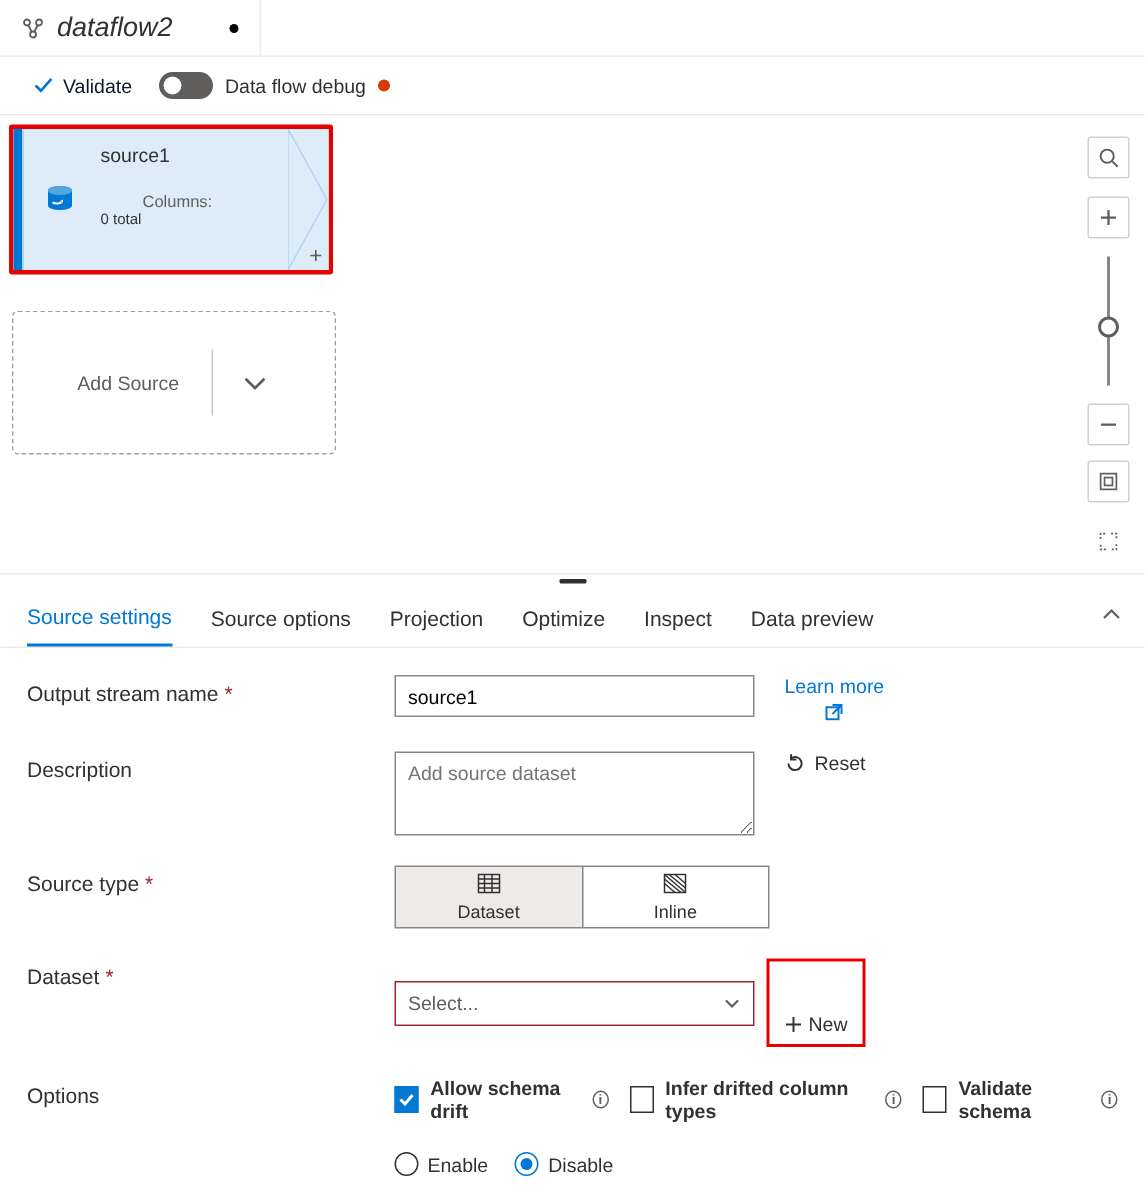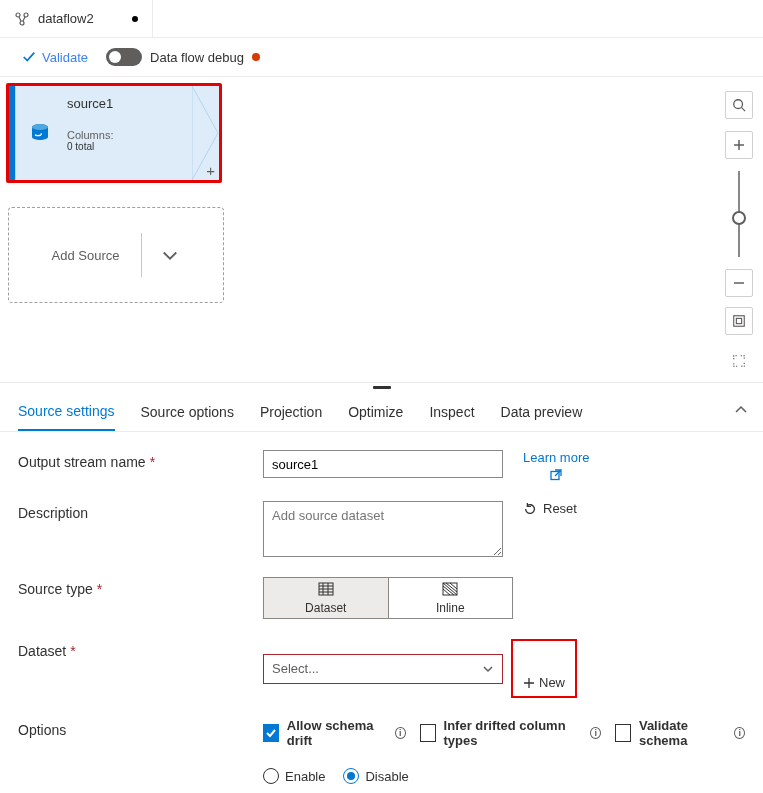--- a/index.html
+++ b/index.html
@@ -1,48 +1,48 @@
 <!DOCTYPE html>
 <html><head>
 <meta charset="utf-8">
 <style>
   * { box-sizing: border-box; }
   html, body { margin: 0; padding: 0; font-family: "Segoe UI", Arial, sans-serif; font-size: 13px; color: #323130; background: #fff; }
   body { width: 763px; height: 793px; overflow: hidden; position: relative; }
 
   
   .tab-bar { display: flex; border-bottom: 1px solid #edebe9; height: 38px; }
-  .tab { display: flex; align-items: center; gap: 8px; padding: 0 14px; border-right: 1px solid #edebe9; font-size: 13px; cursor: pointer; }
+  .tab { display: flex; align-items: center; gap: 8px; padding: 0 14px; border-right: 1px solid #edebe9; font-size: 18px; cursor: pointer; font-style: italic; }
   .tab svg { width: 16px; height: 16px; }
   .dirty-dot { width: 6px; height: 6px; border-radius: 50%; background: #000; margin-left: 30px; }
 
   
   .toolbar { display: flex; align-items: center; gap: 18px; padding: 10px 18px 10px 22px; }
-  .validate { display: flex; align-items: center; gap: 6px; color: #3b82f6; cursor: pointer; }
+  .validate { display: flex; align-items: center; gap: 6px; color: #0f172a; cursor: pointer; }
   .validate svg { stroke: #0078d4; }
   .toggle { width: 36px; height: 18px; border-radius: 9px; background: #605e5c; position: relative; cursor: pointer; }
   .toggle::after { content: ""; position: absolute; left: 3px; top: 3px; width: 12px; height: 12px; border-radius: 50%; background: #fff; }
   .debug-label { display: flex; align-items: center; gap: 8px; }
   .debug-dot { width: 8px; height: 8px; border-radius: 50%; background: #d83b01; }
 
   
   .canvas-wrap { position: relative; border-top: 1px solid #edebe9; height: 306px; }
   .canvas { position: relative; width: 100%; height: 100%; }
 
   .node-wrap { position: absolute; left: 6px; top: 6px; }
   .hl { border: 3px solid #e3008c; padding: 0; display: inline-block; border-radius: 2px; border-color: #d83b01; border-color: #e60000; }
   .hl.red { border-color: #e60000; }
   .node { display: flex; align-items: stretch; background: #deecf9; height: 94px; width: 210px; position: relative; }
   .node-stripe { width: 6px; background: #0078d4; }
   .node-stripe2 { width: 4px; background: #deecf9; border-left:1px solid #b3d3f2; }
   .node-icon { width: 42px; display: flex; align-items: center; justify-content: center; background: #deecf9; }
   .node-icon .db-ico { width: 24px; height: 24px; }
   .node-body { flex: 1; padding: 10px 10px 8px 6px; background: #deecf9; position: relative; }
   .node-title { font-size: 13px; color: #323130; }
-  .node-sub-lbl { font-size: 11px; color: #605e5c; margin-top: 18px; }
+  .node-sub-lbl { font-size: 11px; color: #605e5c; margin-top: 18px; margin-left: 28px; }
   .node-sub-val { font-size: 10px; color: #323130; }
   .node-arrow { width: 28px; position: relative; background: #deecf9; }
   .node-arrow svg { position: absolute; top: 0; right: -1px; height: 100%; }
   .node-plus { position: absolute; right: 4px; bottom: 2px; font-size: 15px; color: #605e5c; cursor: pointer; line-height: 1; }
 
   .add-source { position: absolute; left: 8px; top: 130px; width: 216px; height: 96px; border: 1px dashed #a19f9d; border-radius: 4px; display: flex; align-items: center; justify-content: center; gap: 0; cursor: pointer; }
   .add-source-text { color: #605e5c; }
   .add-source-divider { width: 1px; height: 44px; background: #c8c6c4; margin: 0 18px 0 22px; }
   .add-source-chevron { color: #605e5c; }
 

